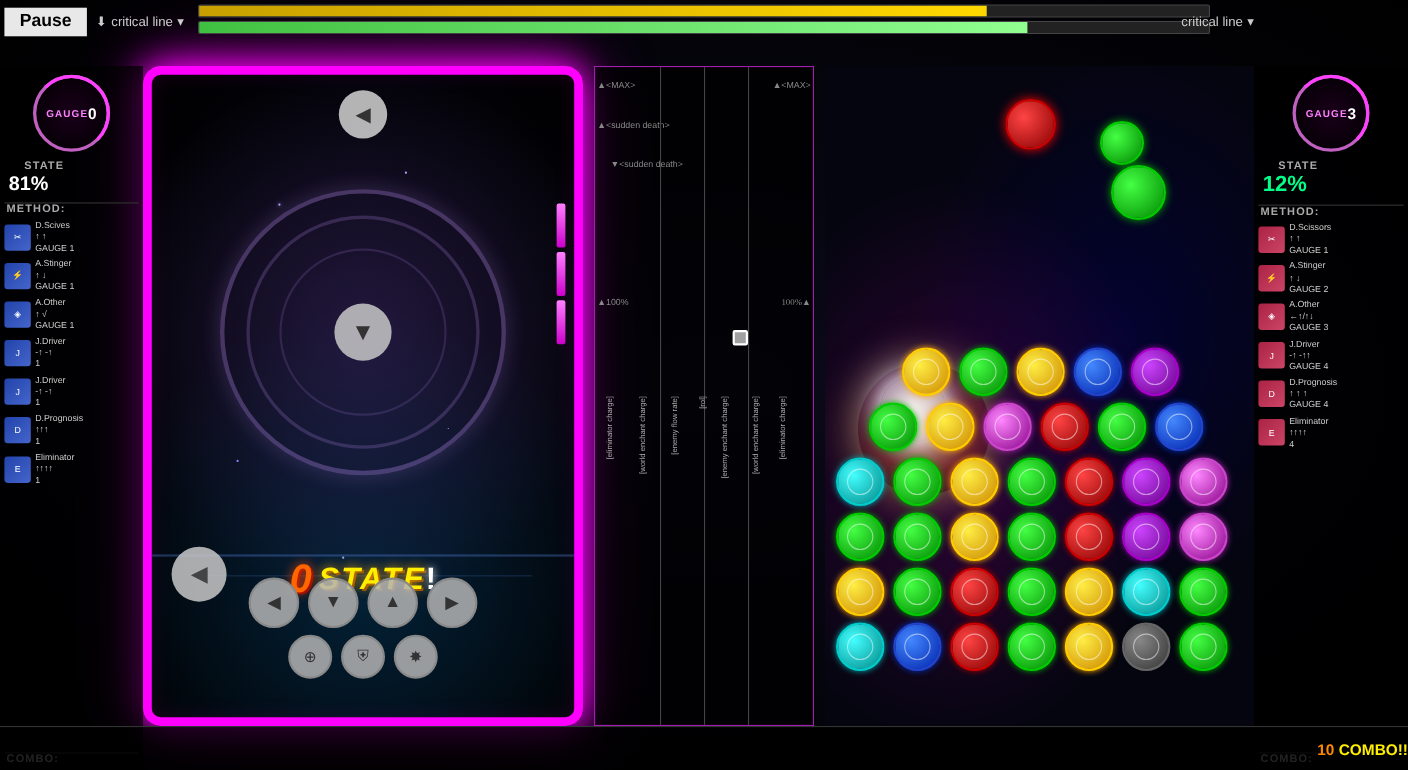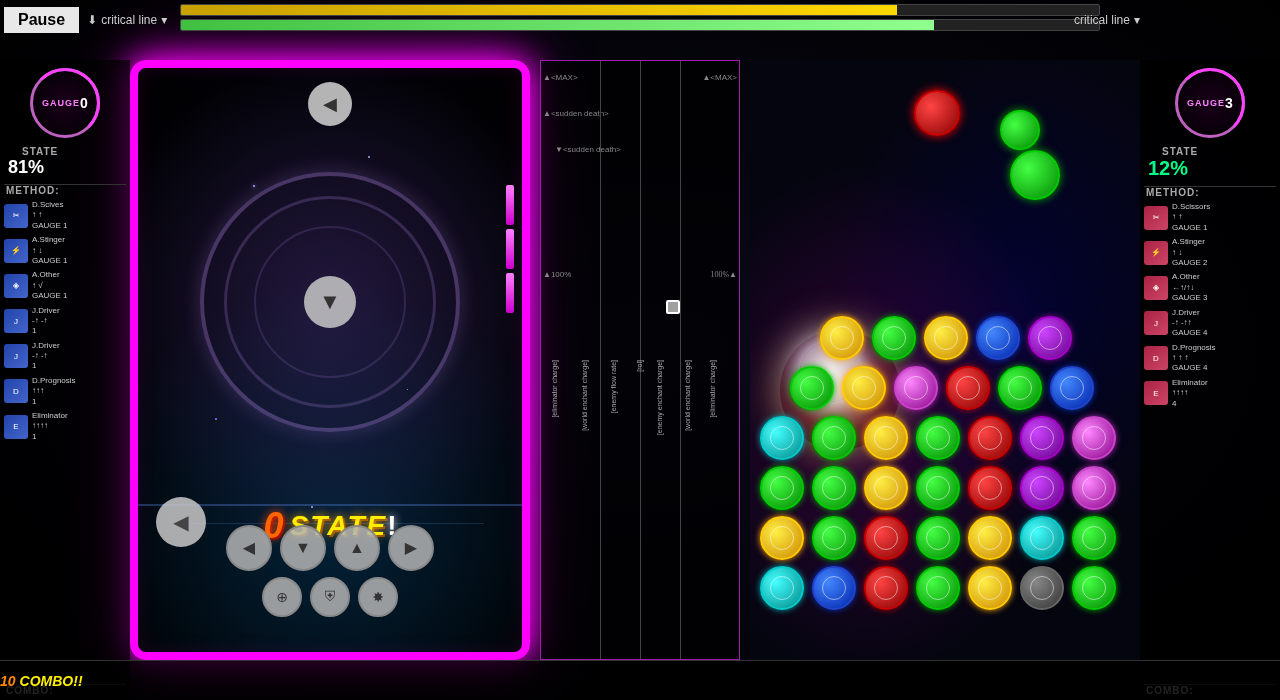--- a/index.html
+++ b/index.html
@@ -563,23 +563,22 @@
     #bottom-bar {
       position: absolute;
       bottom: 0;
       left: 0;
       right: 0;
       height: 40px;
       background: rgba(0,0,0,0.8);
       border-top: 1px solid #333;
       display: flex;
       align-items: center;
-      justify-content: flex-start;
+      justify-content: flex-end;
       z-index: 100;
-      font-style: italic;
     }
 
     .bottom-combo-display {
       display: flex;
       align-items: center;
       gap: 4px;
     }
 
     .bottom-combo-num {
       color: #ff8800;

